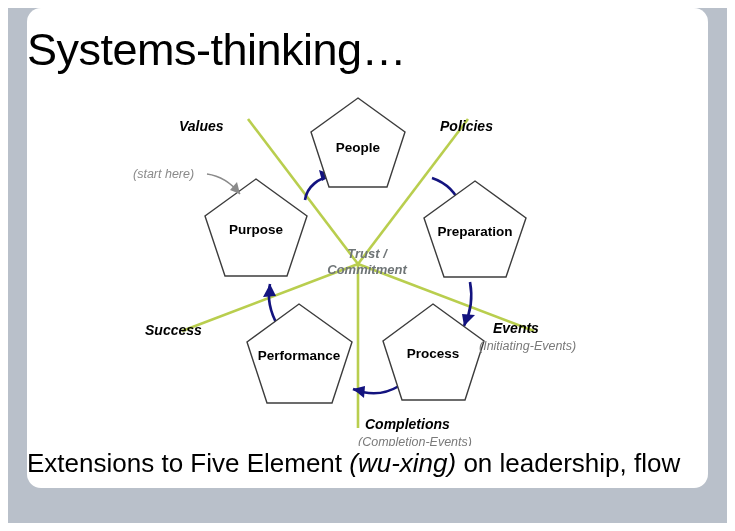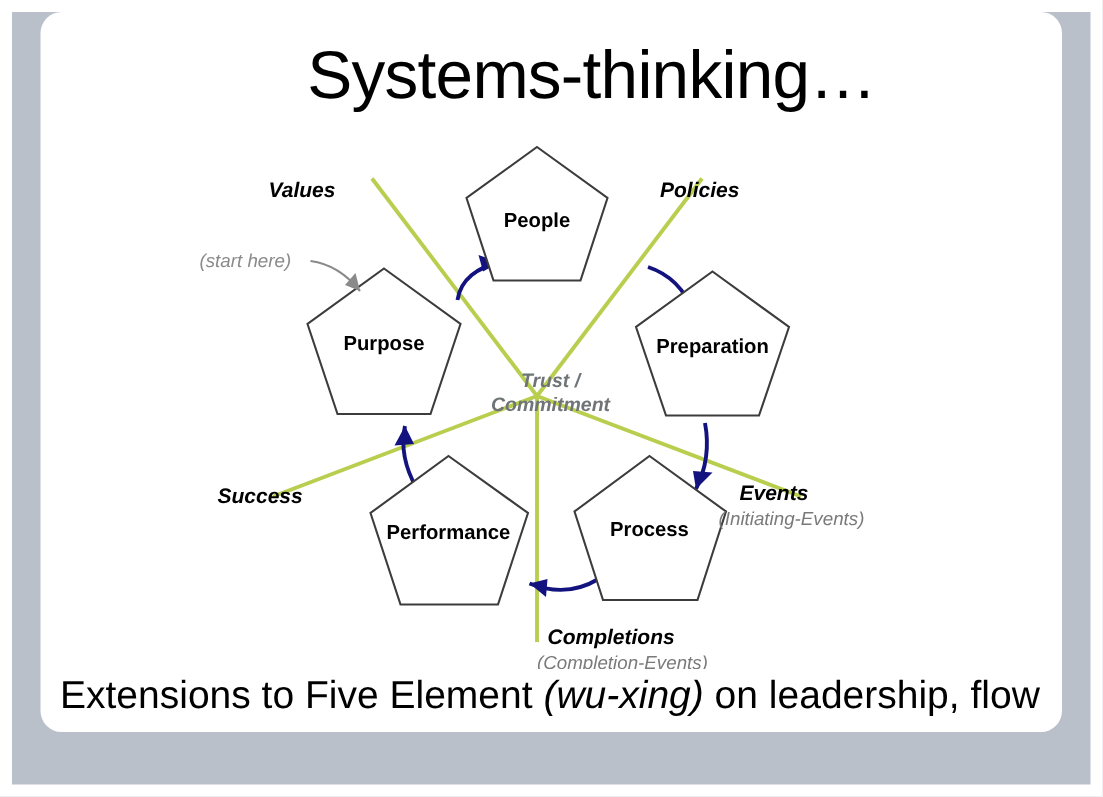--- a/index.html
+++ b/index.html
@@ -35,24 +35,24 @@
     position: absolute;
     left: 27px;
     top: 8px;
     width: 681px;
     height: 480px;
     background: #ffffff;
     border-radius: 14px;
   }
   #slide-title {
     position: absolute;
-    left: 12px;
+    left: 0;
     top: 18px;
     width: 545px;
-    text-align: right;
+    text-align: left;
     font-size: 45px;
     font-weight: 400;
     color: #000000;
     letter-spacing: -0.5px;
     line-height: 1.05;
   }
   #diagram-area {
     position: absolute;
     left: 0;
     top: 78px;
@@ -66,21 +66,20 @@
   }
   #slide-caption {
     position: absolute;
     left: 0;
     top: 440px;
     width: 611px;
     text-align: center;
     font-size: 26px;
     color: #000000;
     white-space: nowrap;
-    padding-left: 13px;
   }
   #slide-caption .caption-italic {
     font-style: italic;
   }
   .node-label {
     font-family: "Liberation Sans", sans-serif;
     font-size: 13.5px;
     font-weight: bold;
     fill: #000000;
     text-anchor: middle;

